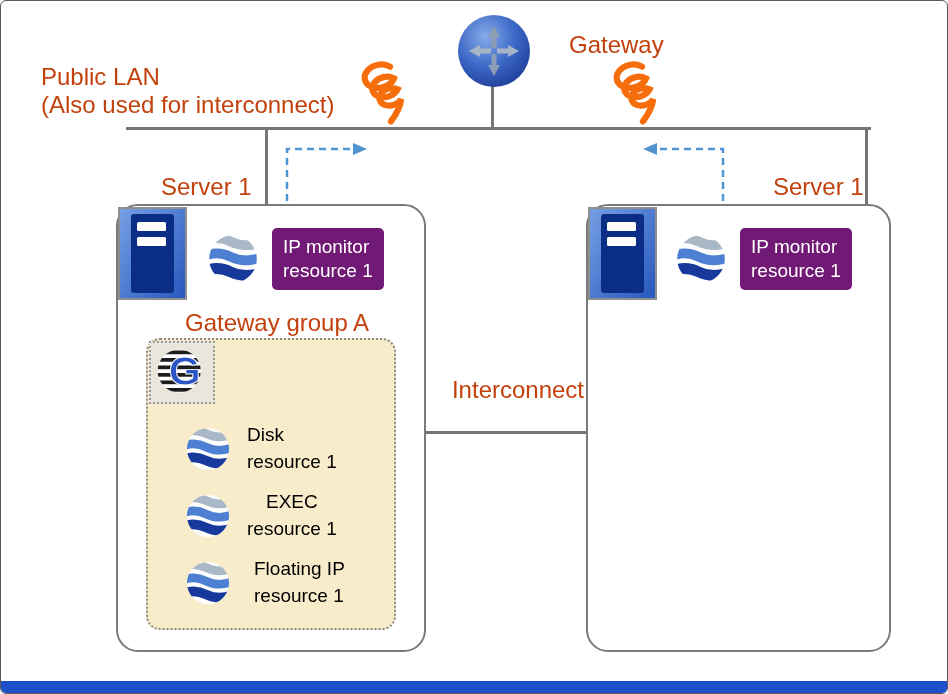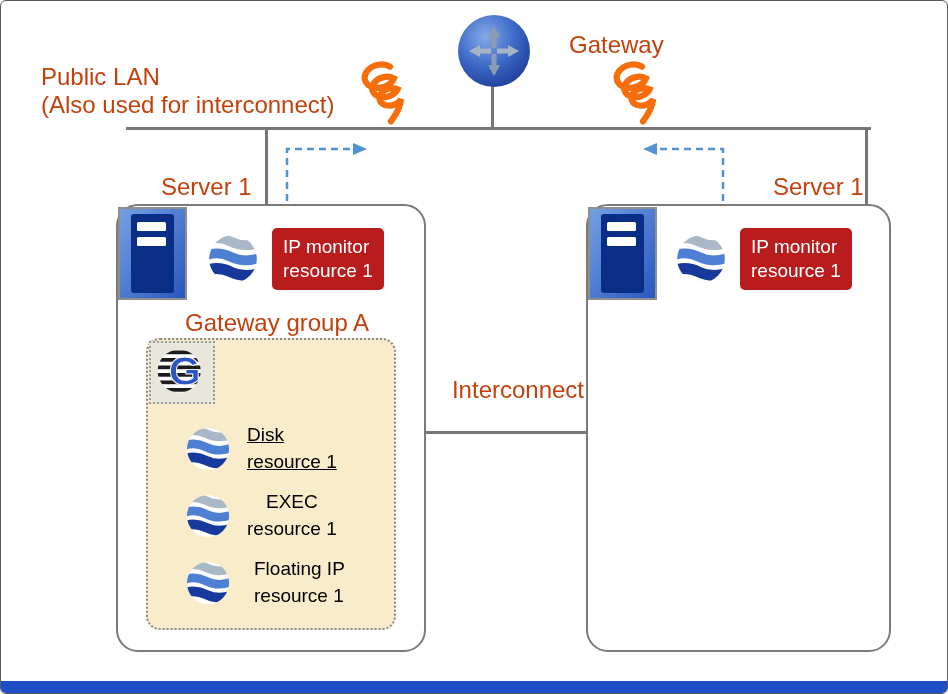--- a/index.html
+++ b/index.html
@@ -3,21 +3,21 @@
 <meta charset="utf-8">
 <style>
   * { margin:0; padding:0; box-sizing:border-box; }
   body { background:#ffffff; font-family:"Liberation Sans", sans-serif; }
   #stage { position:relative; width:948px; height:694px; background:#ffffff;
            border:1px solid #5a5a5a; border-radius:6px; overflow:hidden; color:#000; }
   .abs { position:absolute; }
   .lbl { font-size:24px; line-height:28px; color:#c2410c; white-space:nowrap; }
   .hline, .vline { background:#767676; }
   .server-box { border:2px solid #7a7a7a; border-radius:22px; background:#ffffff; }
-  .badge { background:#b91c1c; color:#ffffff; border-radius:5px; padding:7px 11px;
+  .badge { background:#701a75; color:#ffffff; border-radius:5px; padding:7px 11px;
            font-size:19px; line-height:24px; white-space:nowrap; }
   .group-box { background:#F9ECCA; border:2px dotted #8a8a8a; border-radius:14px; }
   .gtile { background:#E9E6DC; border:2px dotted #9a9a9a; }
   .rlbl { font-size:19px; line-height:27px; white-space:nowrap; }
   .center { text-align:center; }
   svg { display:block; width:100%; height:100%; }
   .footer { background:#1D50C8; }
 </style>
 </head>
 <body>
@@ -166,21 +166,21 @@
   <div class="abs" style="left:184px; top:425px; width:46px; height:46px;">
     <svg viewBox="0 0 48 48">
       <g clip-path="url(#globeclip)">
         <rect width="48" height="48" fill="#fdfdfd"></rect>
         <path d="M-6 9 Q 8 1 22 8 T 54 7" stroke="#A9B8C6" stroke-width="9" fill="none"></path>
         <path d="M-6 23 Q 8 15 22 22 T 54 21" stroke="#4D7FD2" stroke-width="9" fill="none"></path>
         <path d="M-6 37 Q 8 29 22 36 T 54 35" stroke="#16399B" stroke-width="10" fill="none"></path>
       </g>
     </svg>
   </div>
-  <div class="abs rlbl" style="left:246px; top:420px;text-decoration:underline;">
+  <div class="abs rlbl" style="left:246px; top:420px;">
     <div>Disk</div>
     <div>resource 1</div>
   </div>
 
   <div class="abs" style="left:184px; top:492px; width:46px; height:46px;">
     <svg viewBox="0 0 48 48">
       <g clip-path="url(#globeclip)">
         <rect width="48" height="48" fill="#fdfdfd"></rect>
         <path d="M-6 9 Q 8 1 22 8 T 54 7" stroke="#A9B8C6" stroke-width="9" fill="none"></path>
         <path d="M-6 23 Q 8 15 22 22 T 54 21" stroke="#4D7FD2" stroke-width="9" fill="none"></path>

